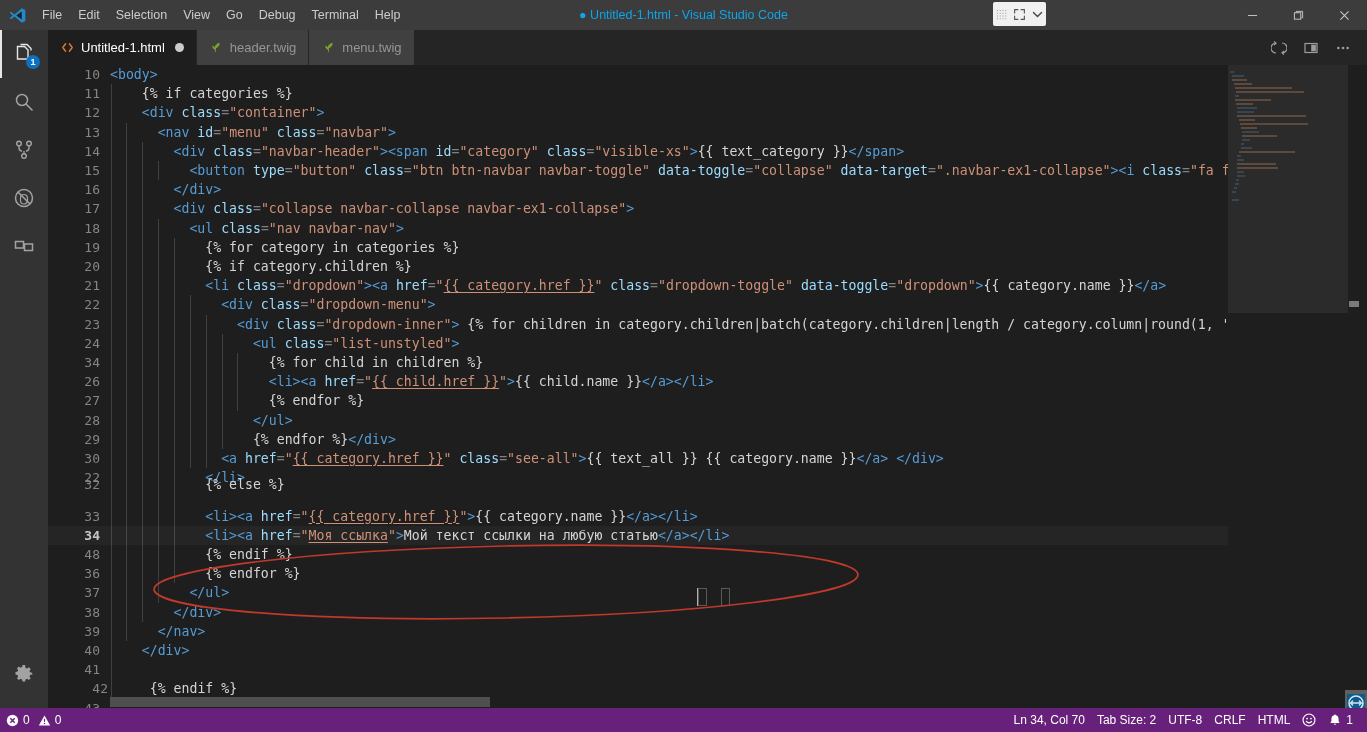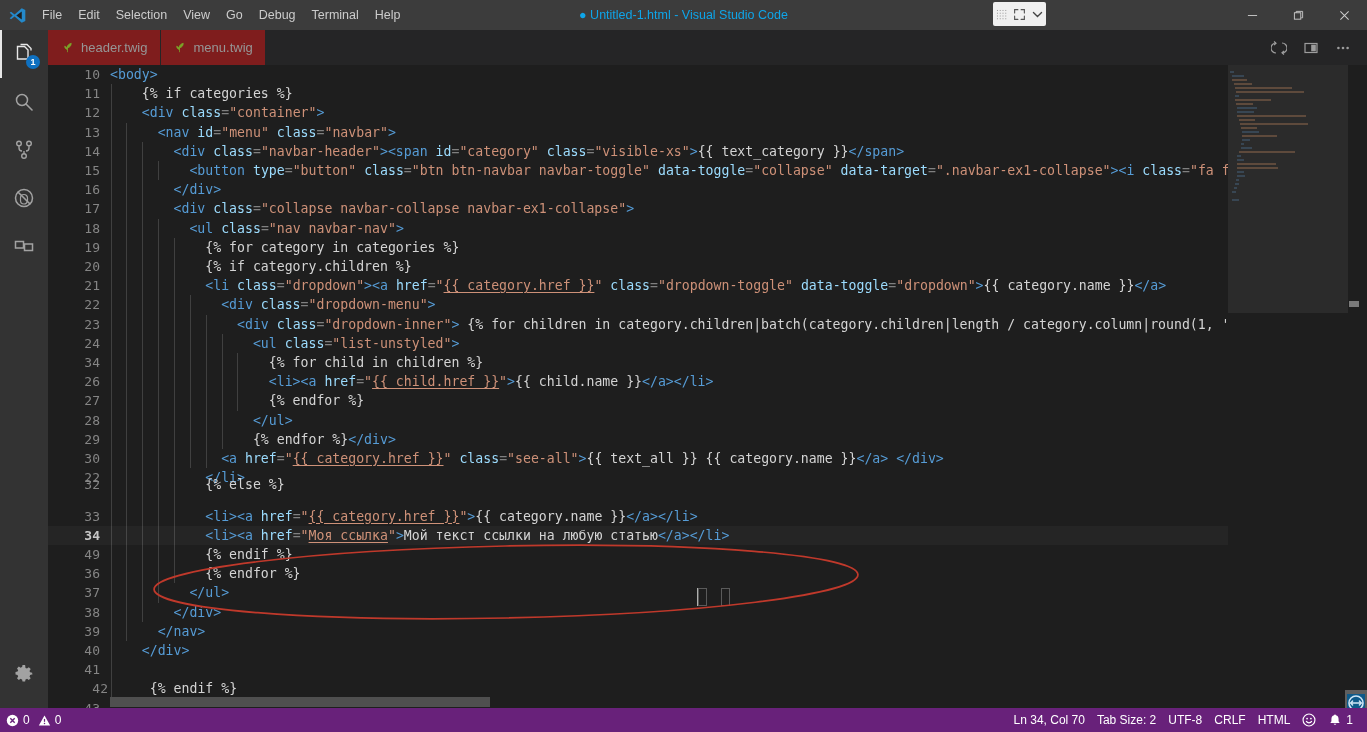--- a/index.html
+++ b/index.html
@@ -66,21 +66,21 @@
   }
   .act-spacer { flex: 1; }
 
   
   .tabsrow {
     position: absolute; top: 30px; left: 48px; width: 1319px; height: 35px;
     background: #252526; display: flex; align-items: stretch;
   }
   .tab {
     display: flex; align-items: center; gap: 6px; padding: 0 12px 0 11px;
-    height: 35px; font-size: 13px; color: #969696; background: #7f1d1d;
+    height: 35px; font-size: 13px; color: #969696; background: #404040;
     border-right: 1px solid #252526; white-space: nowrap; position: relative;
   }
   .tab.active { background: #1e1e1e; color: #ffffff; }
   .tab-icon { width: 16px; height: 16px; display:flex; align-items:center; justify-content:center; flex: 0 0 16px; }
   .tab-dirty { width: 9px; height: 9px; border-radius: 50%; background: #cccccc; margin-left: 4px; }
   .tabs-actions {
     position: absolute; right: 0; top: 0; height: 35px;
     display: flex; align-items: center; gap: 4px; padding-right: 10px;
   }
   .tab-act { width: 28px; height: 28px; display: flex; align-items: center; justify-content: center; opacity: .72; }
@@ -263,20 +263,29 @@
     <div class="act-spacer"></div>
     <div class="act-item" style="margin-bottom:10px">
       <svg viewBox="0 0 24 24" aria-hidden="true">
         <path fill="#e7e7e7" d="M12 8.2a3.8 3.8 0 100 7.6 3.8 3.8 0 000-7.6zm0 5.9a2.1 2.1 0 110-4.2 2.1 2.1 0 010 4.2z"></path>
         <path fill="#e7e7e7" d="M20.3 13.3l-.1-2.6-2.1-.4a6 6 0 00-.6-1.4l1.2-1.8-1.9-1.8-1.8 1.2a6 6 0 00-1.5-.6L13.1 3h-2.6l-.4 2.1c-.5.1-1 .3-1.5.6L6.8 4.5 5 6.4l1.2 1.8c-.3.4-.5.9-.6 1.4l-2.1.4v2.6l2.1.4c.1.5.3 1 .6 1.4L5 16.2 6.8 18l1.8-1.2c.5.3 1 .5 1.5.6l.4 2.1h2.6l.4-2.1c.5-.1 1-.3 1.5-.6l1.8 1.2 1.9-1.8-1.2-1.8c.3-.4.5-.9.6-1.4l2.2-.7z"></path>
       </svg>
     </div>
   </div>
 
   <div class="tabsrow">
+    <div class="tab active">
+      <span class="tab-icon">
+        <svg viewBox="0 0 16 16" width="15" height="15" aria-hidden="true">
+          <path d="M6 4 L3 8 L6 12 M10 4 L13 8 L10 12" stroke="#e37933" stroke-width="1.5" fill="none" stroke-linecap="round" stroke-linejoin="round"></path>
+        </svg>
+      </span>
+      <span>Untitled-1.html</span>
+      <span class="tab-dirty"></span>
+    </div>
     <div class="tab">
       <span class="tab-icon">
         <svg viewBox="0 0 16 16" width="15" height="15" aria-hidden="true">
           <path d="M8 13 V6 M8 8 C8 5 10 4 12 3.5 C12 6 10.5 8 8 8.4 M8 10 C8 8 6.5 7 5 6.6 C5 8.6 6.3 9.8 8 10.2" fill="#7ba428" stroke="#7ba428" stroke-width=".8"></path>
         </svg>
       </span>
       <span>header.twig</span>
     </div>
     <div class="tab">
       <span class="tab-icon">
@@ -484,21 +493,21 @@
           <div class="line" style="top: 288px; position: absolute; left: 0px; width: 1180px;"><span class="ln">34</span><span class="src"><span class="t-plain">                    {% for child in children %}</span></span></div>
           <div class="line" style="top: 307.2px; position: absolute; left: 0px; width: 1180px;"><span class="ln">26</span><span class="src"><span class="t-plain">                    </span><span class="t-tag">&lt;li&gt;&lt;a </span><span class="t-attr">href</span><span class="t-punct">=</span><span class="t-str">"</span><span class="t-link">{{ child.href }}</span><span class="t-str">"</span><span class="t-tag">&gt;</span><span class="t-plain">{{ child.name }}</span><span class="t-tag">&lt;/a&gt;&lt;/li&gt;</span></span></div>
           <div class="line" style="top: 326.4px; position: absolute; left: 0px; width: 1180px;"><span class="ln">27</span><span class="src"><span class="t-plain">                    {% endfor %}</span></span></div>
           <div class="line" style="top: 345.6px; position: absolute; left: 0px; width: 1180px;"><span class="ln">28</span><span class="src"><span class="t-plain">                  </span><span class="t-tag">&lt;/ul&gt;</span></span></div>
           <div class="line" style="top: 364.8px; position: absolute; left: 0px; width: 1180px;"><span class="ln">29</span><span class="src"><span class="t-plain">                  {% endfor %}</span><span class="t-tag">&lt;/div&gt;</span></span></div>
           <div class="line" style="top: 384px; position: absolute; left: 0px; width: 1180px;"><span class="ln">30</span><span class="src"><span class="t-plain">              </span><span class="t-tag">&lt;a </span><span class="t-attr">href</span><span class="t-punct">=</span><span class="t-str">"</span><span class="t-link">{{ category.href }}</span><span class="t-str">"</span><span class="t-plain"> </span><span class="t-attr">class</span><span class="t-punct">=</span><span class="t-str">"see-all"</span><span class="t-tag">&gt;</span><span class="t-plain">{{ text_all }} {{ category.name }}</span><span class="t-tag">&lt;/a&gt;</span><span class="t-plain"> </span><span class="t-tag">&lt;/div&gt;</span></span></div>
           <div class="line" style="top: 403.2px; position: absolute; left: 0px; width: 1180px;"><span class="ln">22</span><span class="src"><span class="t-plain">            </span><span class="t-tag">&lt;/li&gt;</span></span></div>
           <div class="line" style="top: 410px; position: absolute; left: 0px; width: 1180px;"><span class="ln">32</span><span class="src"><span class="t-plain">            {% else %}</span></span></div>
           <div class="line" style="top: 441.6px; position: absolute; left: 0px; width: 1180px;"><span class="ln">33</span><span class="src"><span class="t-plain">            </span><span class="t-tag">&lt;li&gt;&lt;a </span><span class="t-attr">href</span><span class="t-punct">=</span><span class="t-str">"</span><span class="t-link">{{ category.href }}</span><span class="t-str">"</span><span class="t-tag">&gt;</span><span class="t-plain">{{ category.name }}</span><span class="t-tag">&lt;/a&gt;&lt;/li&gt;</span></span></div>
           <div class="line cur" style="top: 460.8px; position: absolute; left: 0px; width: 1180px;"><span class="ln">34</span><span class="src"><span class="t-plain">            </span><span class="t-tag">&lt;li&gt;&lt;a </span><span class="t-attr">href</span><span class="t-punct">=</span><span class="t-str">"</span><span class="t-link">Моя ссылка</span><span class="t-str">"</span><span class="t-tag">&gt;</span><span class="t-plain">Мой текст ссылки на любую статью</span><span class="t-tag">&lt;/a&gt;&lt;/li&gt;</span></span></div>
-          <div class="line" style="top: 480px; position: absolute; left: 0px; width: 1180px;"><span class="ln">49</span><span class="src"><span class="t-plain">            {% endif %}</span></span></div>
+          <div class="line" style="top: 480px; position: absolute; left: 0px; width: 1180px;"><span class="ln">48</span><span class="src"><span class="t-plain">            {% endif %}</span></span></div>
           <div class="line" style="top: 499.2px; position: absolute; left: 0px; width: 1180px;"><span class="ln">36</span><span class="src"><span class="t-plain">            {% endfor %}</span></span></div>
           <div class="line" style="top: 518.4px; position: absolute; left: 0px; width: 1180px;"><span class="ln">37</span><span class="src"><span class="t-plain">          </span><span class="t-tag">&lt;/ul&gt;</span></span></div>
           <div class="line" style="top: 537.6px; position: absolute; left: 0px; width: 1180px;"><span class="ln">38</span><span class="src"><span class="t-plain">        </span><span class="t-tag">&lt;/div&gt;</span></span></div>
           <div class="line" style="top: 556.8px; position: absolute; left: 0px; width: 1180px;"><span class="ln">39</span><span class="src"><span class="t-plain">      </span><span class="t-tag">&lt;/nav&gt;</span></span></div>
           <div class="line" style="top: 576px; position: absolute; left: 0px; width: 1180px;"><span class="ln">40</span><span class="src"><span class="t-plain">    </span><span class="t-tag">&lt;/div&gt;</span></span></div>
           <div class="line" style="top: 595.2px; position: absolute; left: 0px; width: 1180px;"><span class="ln">41</span><span class="src"></span></div>
           <div class="line" style="top: 614.4px; position: absolute; left: 8px; width: 1180px; text-decoration: underline;"><span class="ln">42</span><span class="src"><span class="t-plain">    {% endif %}</span></span></div>
           <div class="line" style="top: 633.6px; position: absolute; left: 0px; width: 1180px;"><span class="ln">43</span><span class="src"></span></div>
         </div>
 

